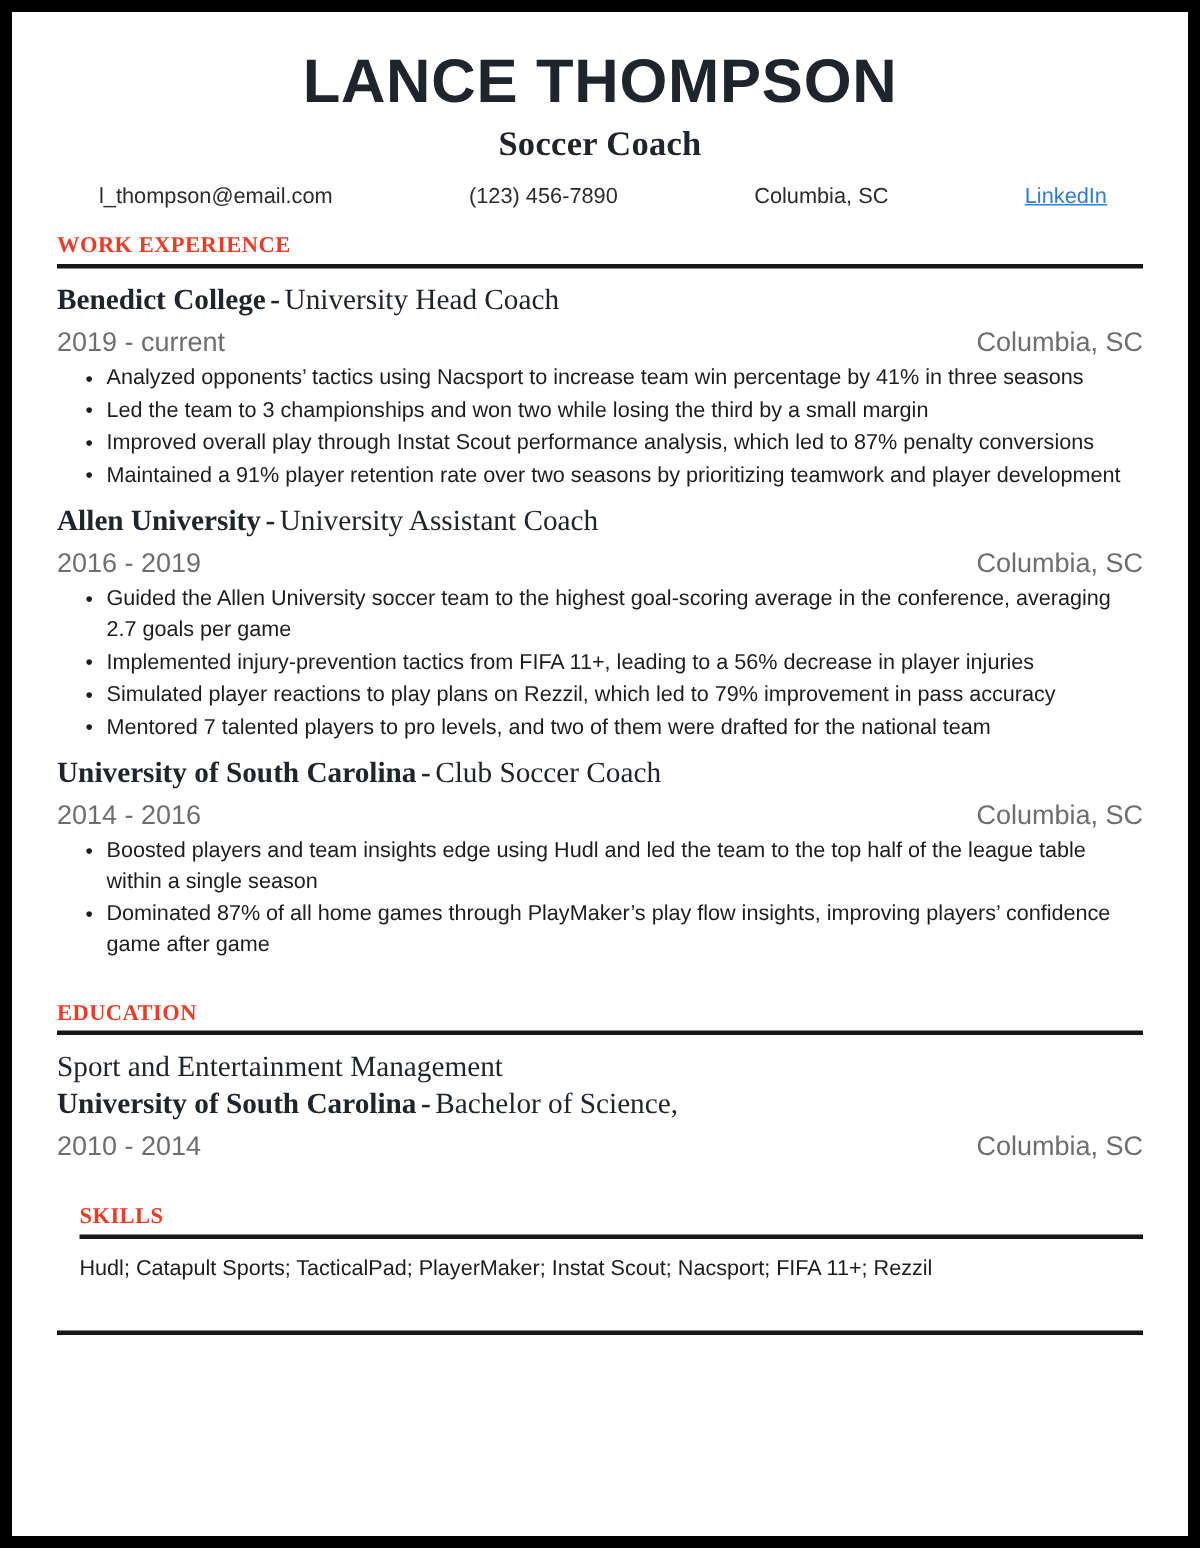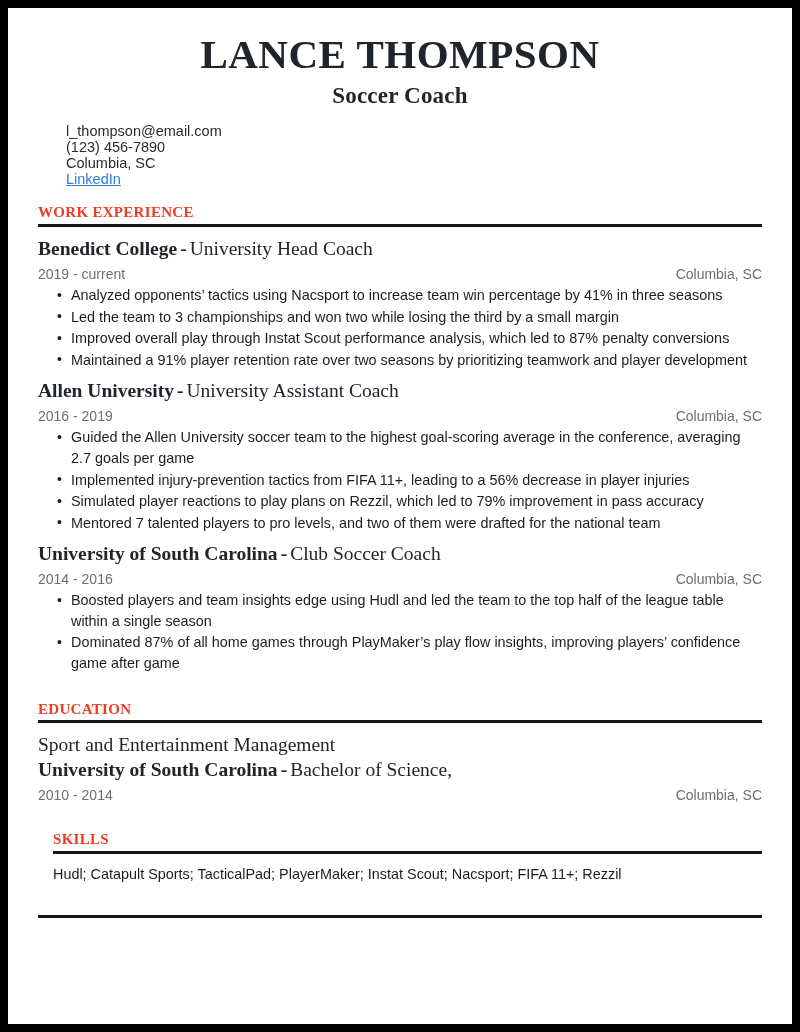--- a/index.html
+++ b/index.html
@@ -25,21 +25,21 @@
     background: #ffffff;
     overflow: hidden;
   }
 
   #inner {
     padding: 22px 30px 0 30px;
   }
 
   
   .name {
-    font-family: Liberation Serif, serif;
+    font-family: Liberation Sans, sans-serif;
     font-size: 41px;
     font-weight: 700;
     letter-spacing: 0.5px;
     color: #20242b;
     text-align: center;
     line-height: 1.08;
     margin-top: 2px;
   }
 
   .subtitle {
@@ -48,25 +48,24 @@
     font-weight: 700;
     color: #20242b;
     text-align: center;
     margin-top: 7px;
     letter-spacing: 0.2px;
   }
 
   .contact-row {
     display: flex;
     justify-content: space-between;
-    align-items: flex-start;
-    margin: 14px 44px 0 28px;
+    align-items: flex-end;
+    margin: 14px 24px 0 28px;
     font-size: 14.5px;
     color: #2b2b2b;
-    flex-direction: column;
   }
   .contact-item { white-space: nowrap; }
   .contact-link {
     color: #2e7dd7;
     text-decoration: underline;
   }
 
   
   .section { margin-top: 17px; }
   .section.edu   { margin-top: 27px; }
@@ -99,21 +98,21 @@
   }
   .org  { font-weight: 700; }
   .dash { font-weight: 700; padding: 0 3px; }
   .role { font-weight: 400; }
 
   .meta-row {
     display: flex;
     justify-content: space-between;
     align-items: baseline;
     color: #6e6e6e;
-    font-size: 14px;
+    font-size: 18px;
     margin-top: 4px;
   }
 
   ul.bullets {
     list-style: none;
     margin-top: 3px;
   }
   ul.bullets li {
     position: relative;
     padding-left: 33px;

